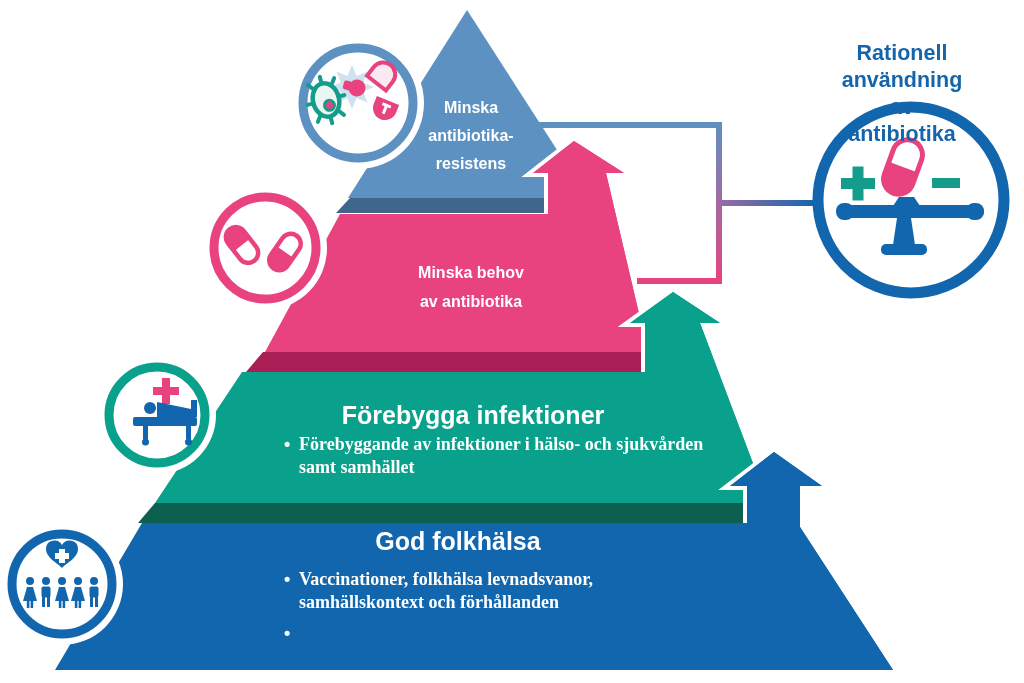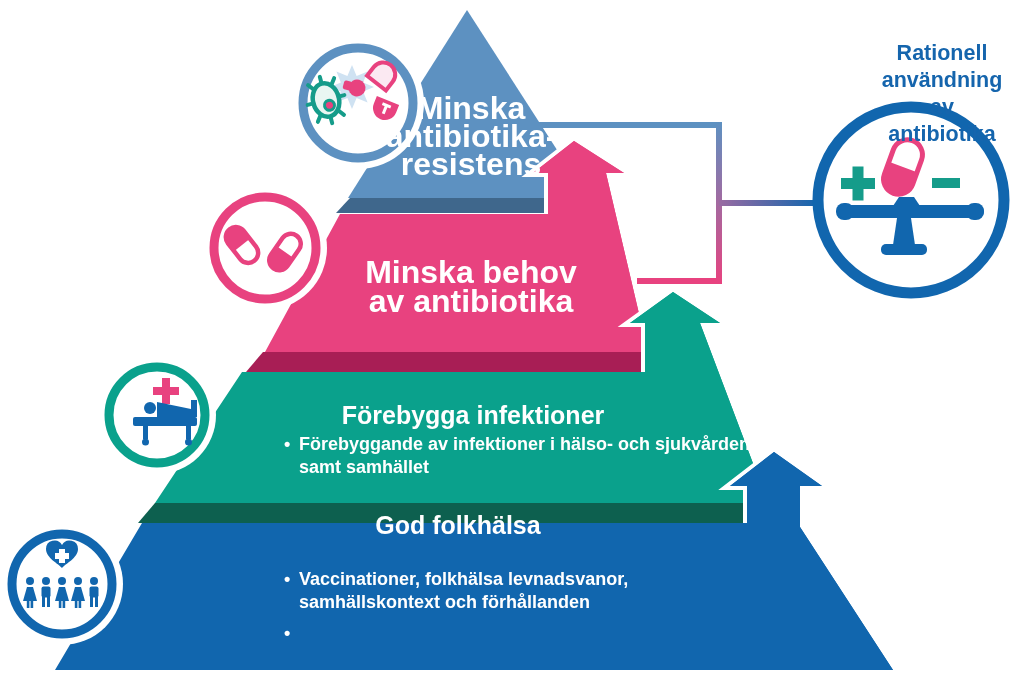--- a/index.html
+++ b/index.html
@@ -3,36 +3,36 @@
 <meta charset="utf-8">
 <style>
   html,body{margin:0;padding:0;background:#fff;}
   .stage{
     position:relative;width:1024px;height:683px;background:#ffffff;
     overflow:hidden;font-family:"Liberation Sans",sans-serif;
   }
   .stage > svg{position:absolute;left:0;top:0;}
   .layer-label{
     position:absolute;transform:translateX(-50%);
-    color:#ffffff;font-weight:700;font-size:32px;line-height:28px;
+    color:#ffffff;font-weight:700;font-size:16px;line-height:28px;
     text-align:center;white-space:pre-line;
   }
   .pink-lines{line-height:29px;}
   .heading{line-height:26px;font-size:25px;}
   .bullet-group{
     position:absolute;color:#ffffff;font-weight:700;
     font-size:18px;line-height:22.5px;
   }
   .bullet-row{display:flex;align-items:flex-start;margin-bottom:9px;}
   .bullet-dot{width:15px;flex:none;}
-  .bullet-text{white-space:pre-line;}
+  .bullet-text{white-space:pre-line;font-family:Liberation Serif, serif;}
   .side-title{
     position:absolute;transform:translateX(-50%);
     color:#1565ad;font-weight:700;font-size:21.5px;line-height:27px;
-    text-align:center;white-space:pre-line;margin-left:40px;
+    text-align:center;white-space:pre-line;
   }
 </style>
 </head>
 <body>
 
 <div class="stage">
 
 <svg width="1024" height="683" viewBox="0 0 1024 683">
   <defs>
     <linearGradient id="gv" gradientUnits="userSpaceOnUse" x1="0" y1="122" x2="0" y2="284">
@@ -191,21 +191,21 @@
 <div class="layer-label heading" style="left:473px;top:402px;">Förebygga infektioner</div>
 
 <div class="bullet-group" style="left:284px;top:433px;">
   <div class="bullet-row">
     <span class="bullet-dot">•</span>
     <span class="bullet-text">Förebyggande av infektioner i hälso- och sjukvården
 samt samhället</span>
   </div>
 </div>
 
-<div class="layer-label heading" style="left:458px;top:512px;">God folkhälsa</div>
+<div class="layer-label heading" style="left:458px;top:528px;">God folkhälsa</div>
 
 <div class="bullet-group" style="left:284px;top:568px;">
   <div class="bullet-row">
     <span class="bullet-dot">•</span>
     <span class="bullet-text">Vaccinationer, folkhälsa levnadsvanor,
 samhällskontext och förhållanden</span>
   </div>
   <div class="bullet-row">
     <span class="bullet-dot">•</span>
   </div>

